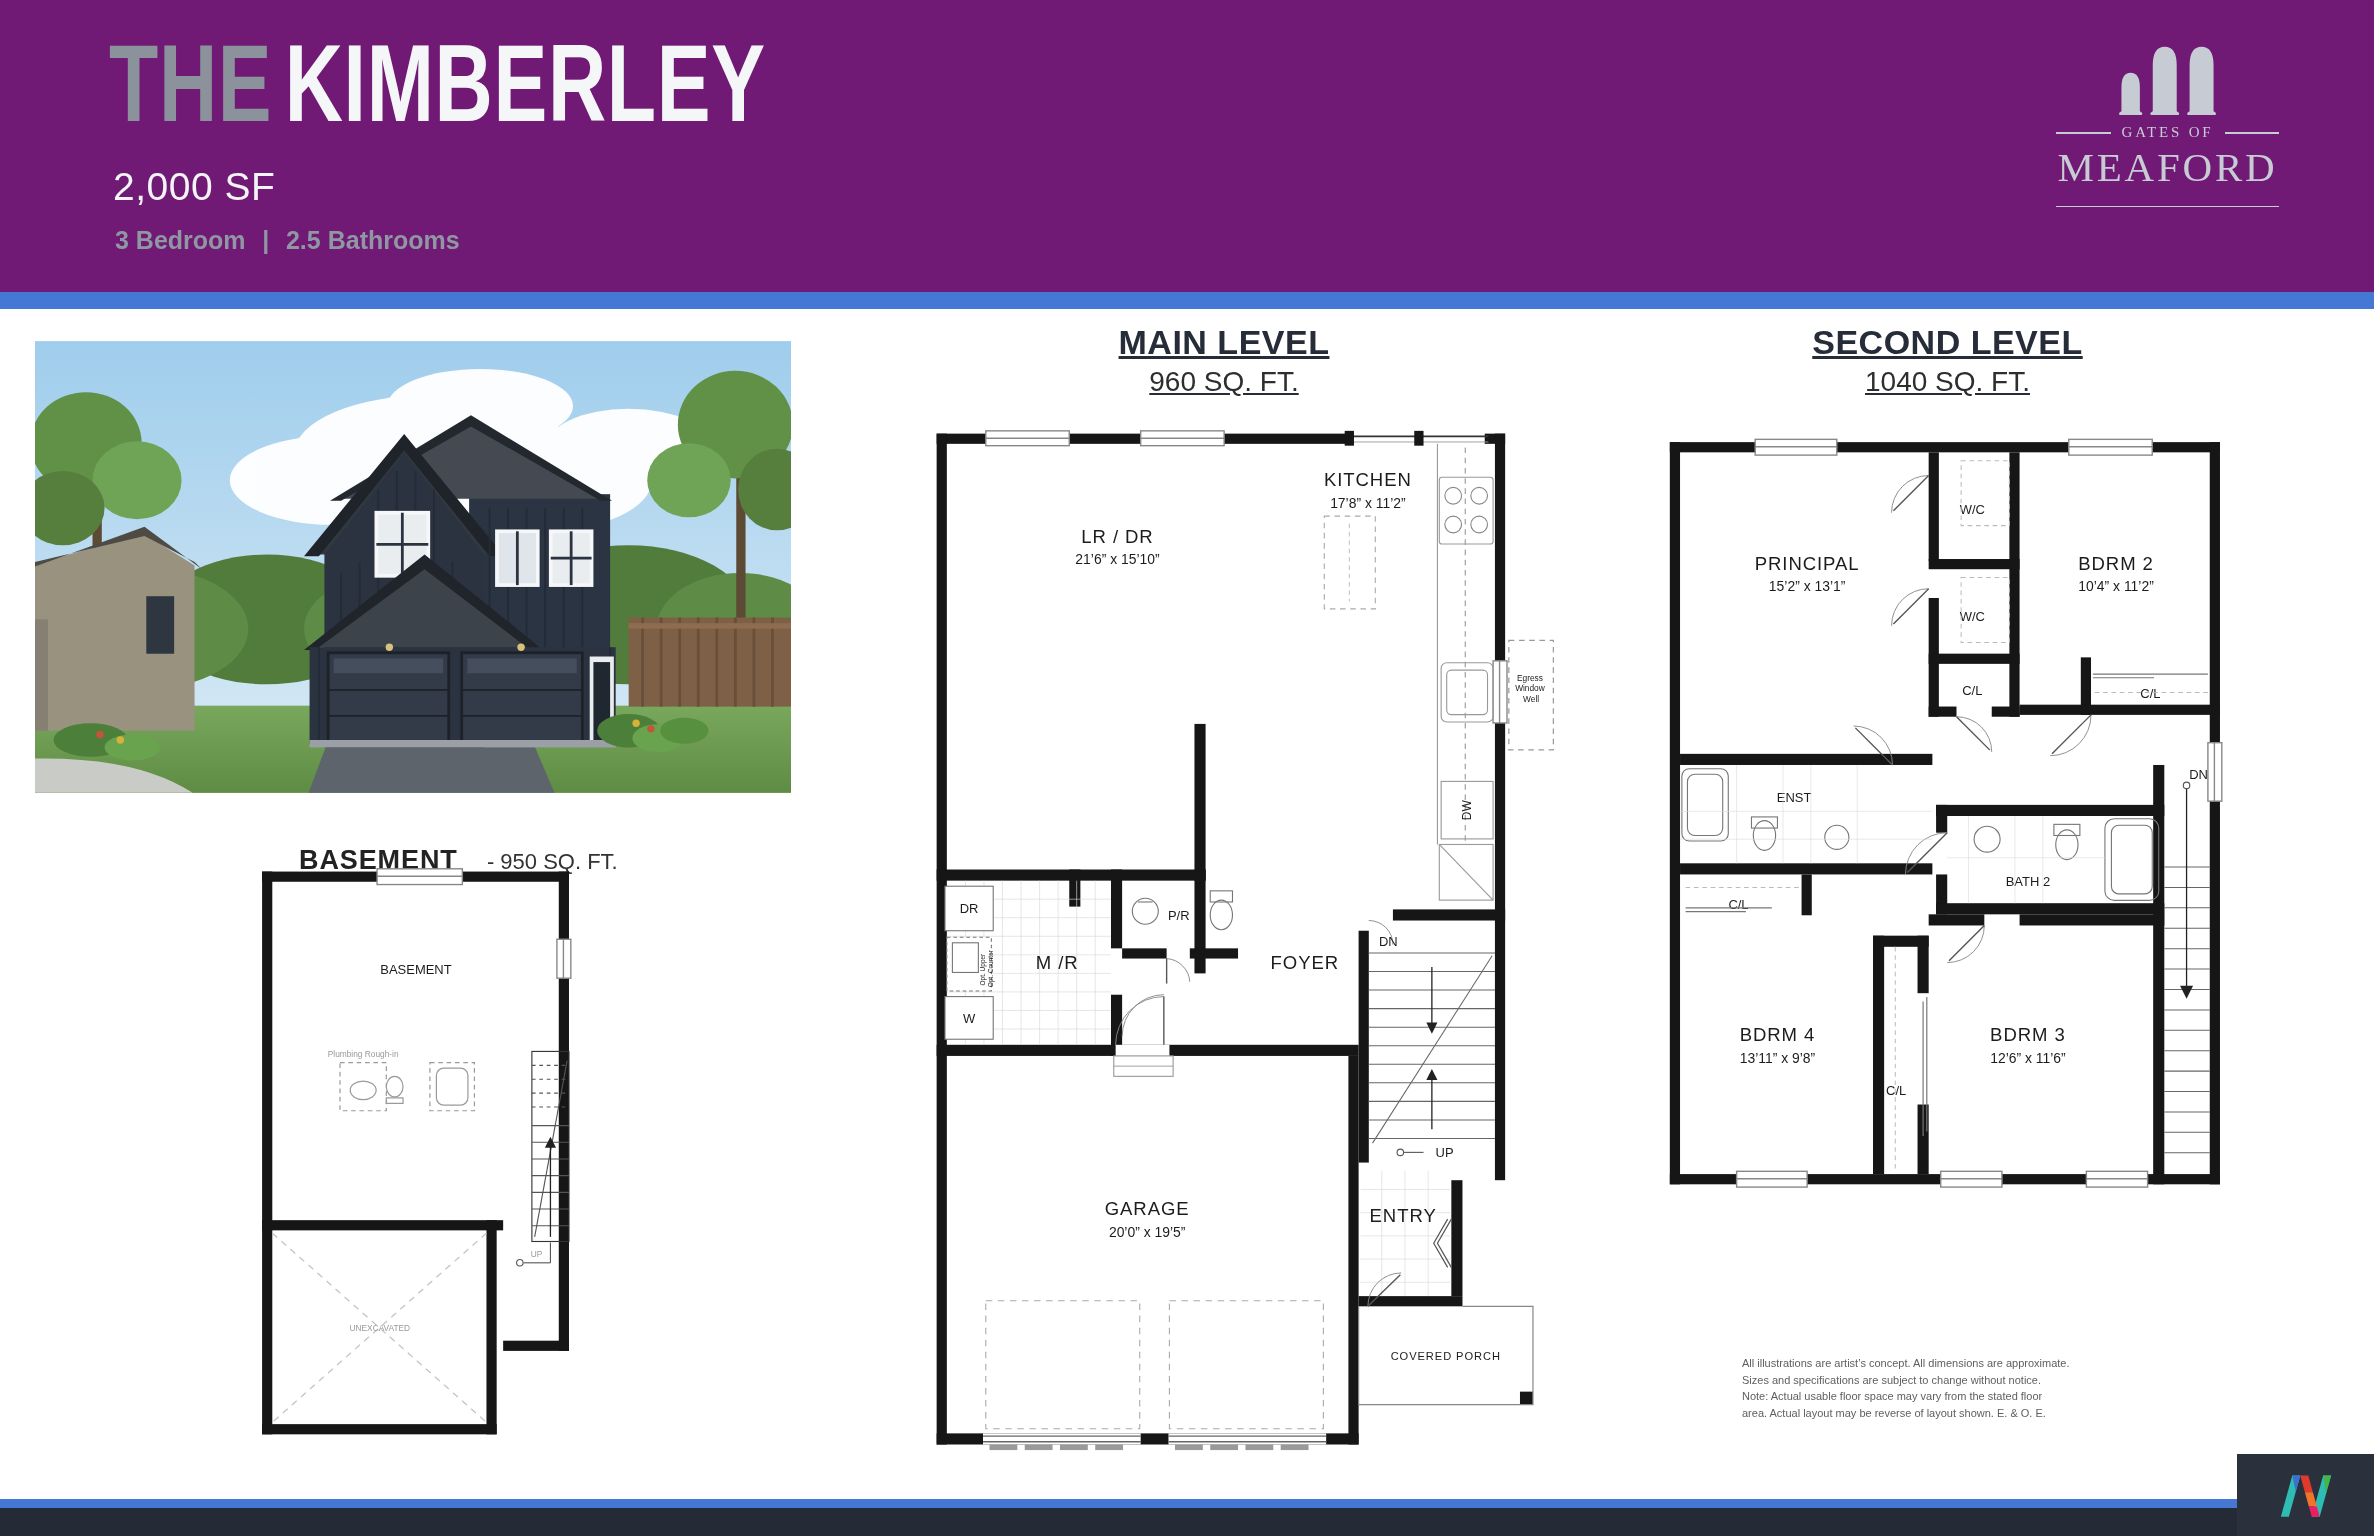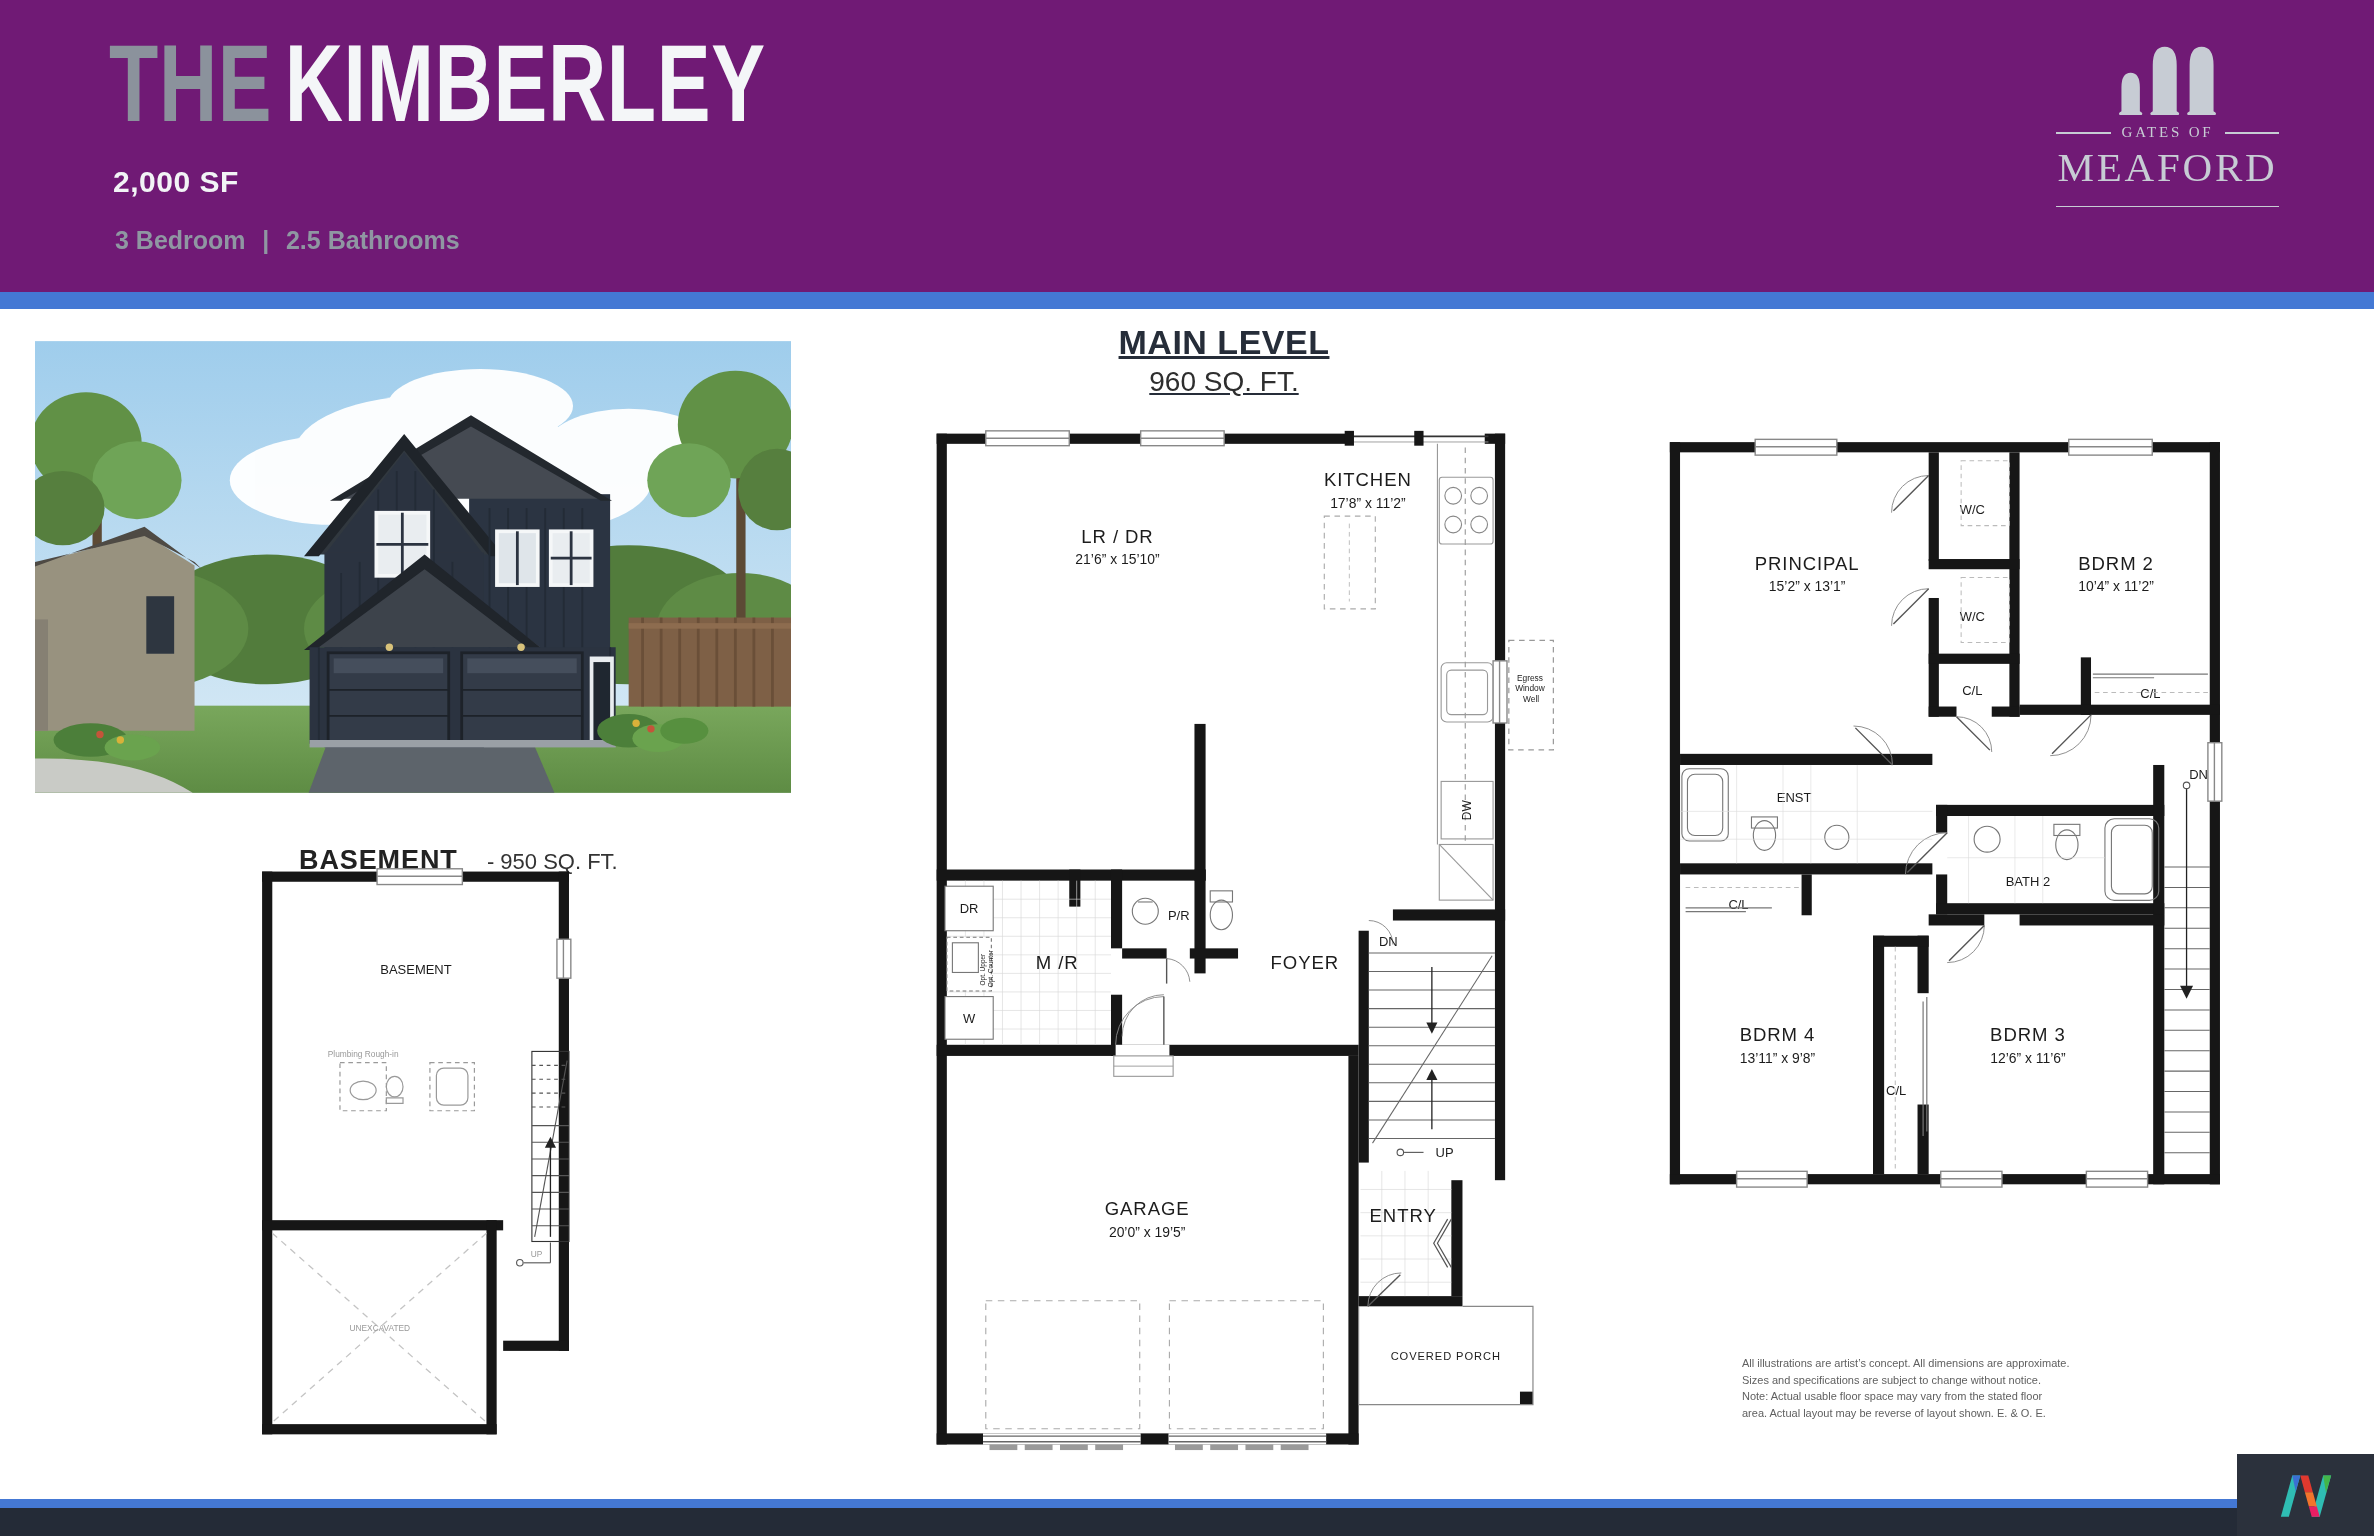--- a/index.html
+++ b/index.html
@@ -7,21 +7,21 @@
   body { font-family:"Liberation Sans", sans-serif; }
   .page { position:relative; width:2375px; height:1536px; background:#ffffff; overflow:hidden; }
 
   
   .header { position:absolute; left:0; top:0; width:2375px; height:292px; background:#701a75; }
   .title-row { position:absolute; left:109px; top:20.4px; white-space:nowrap;
                font-size:109px; font-weight:600; letter-spacing:0.9px;
                transform:scaleX(0.74); transform-origin:left top; }
   .title-prefix { color:#8b929c; }
   .title-name { color:#f4f6f8; margin-left:16.7px; }
-  .hdr-sqft { position:absolute; left:113px; top:165px; color:#f2f4f6; font-size:30px; font-weight:700; letter-spacing:0.5px; }
+  .hdr-sqft { position:absolute; left:113px; top:165px; color:#f2f4f6; font-size:39px; font-weight:400; letter-spacing:0.5px; }
   .hdr-specs { position:absolute; left:115px; top:226px; color:#8f97a2; font-size:25px; font-weight:700; }
   .hdr-specs .sep { margin:0 16.7px; color:#8f97a2; }
   .brand { position:absolute; right:96px; top:45px; width:223px; text-align:center; color:#c7ccd4; }
   .brand-mark { display:block; margin:0 auto 9.3px auto; }
   .brand-gates { font-family:"Liberation Serif", serif; font-size:15px; letter-spacing:2.8px;
                  display:flex; align-items:center; gap:11px; justify-content:center; }
   .brand-gates::before, .brand-gates::after { content:""; flex:1; height:1.9px; background:#c7ccd4; }
   .brand-name { font-family:"Liberation Serif", serif; font-size:41px; letter-spacing:2.8px; margin-top:1.9px;
                 border-bottom:1.9px solid #c7ccd4; padding-bottom:15px; }
   .blue-stripe { position:absolute; left:0; top:292px; width:2375px; height:16.7px; background:#4478d4; }
@@ -223,20 +223,24 @@
         <ellipse cx="60" cy="430" rx="40" ry="18" fill="#4c7f3a"></ellipse>
         <ellipse cx="105" cy="438" rx="30" ry="14" fill="#6aa34e"></ellipse>
         <circle cx="70" cy="424" r="4" fill="#c4543a"></circle>
           <circle cx="92" cy="430" r="4" fill="#d8b13a"></circle>
       </g>
     </svg>
 
     <div class="plan-title" id="main-title">
       <div class="t1">MAIN LEVEL</div>
       <div class="t2">960 SQ. FT.</div>
+    </div>
+    <div class="plan-title" id="second-title">
+      <div class="t1">SECOND LEVEL</div>
+      <div class="t2">1040 SQ. FT.</div>
     </div>
     <div class="basement-title">
       <span class="b1">BASEMENT</span>
       <span class="b2">- 950 SQ. FT.</span>
     </div>
 
     <svg style="position:absolute;left:249px;top:557px;" width="334" height="598" viewBox="0 0 360 645">
       <g fill="#161616">
         <rect x="14" y="6" width="331" height="11"></rect>
         <rect x="14" y="6" width="11" height="607"></rect>

